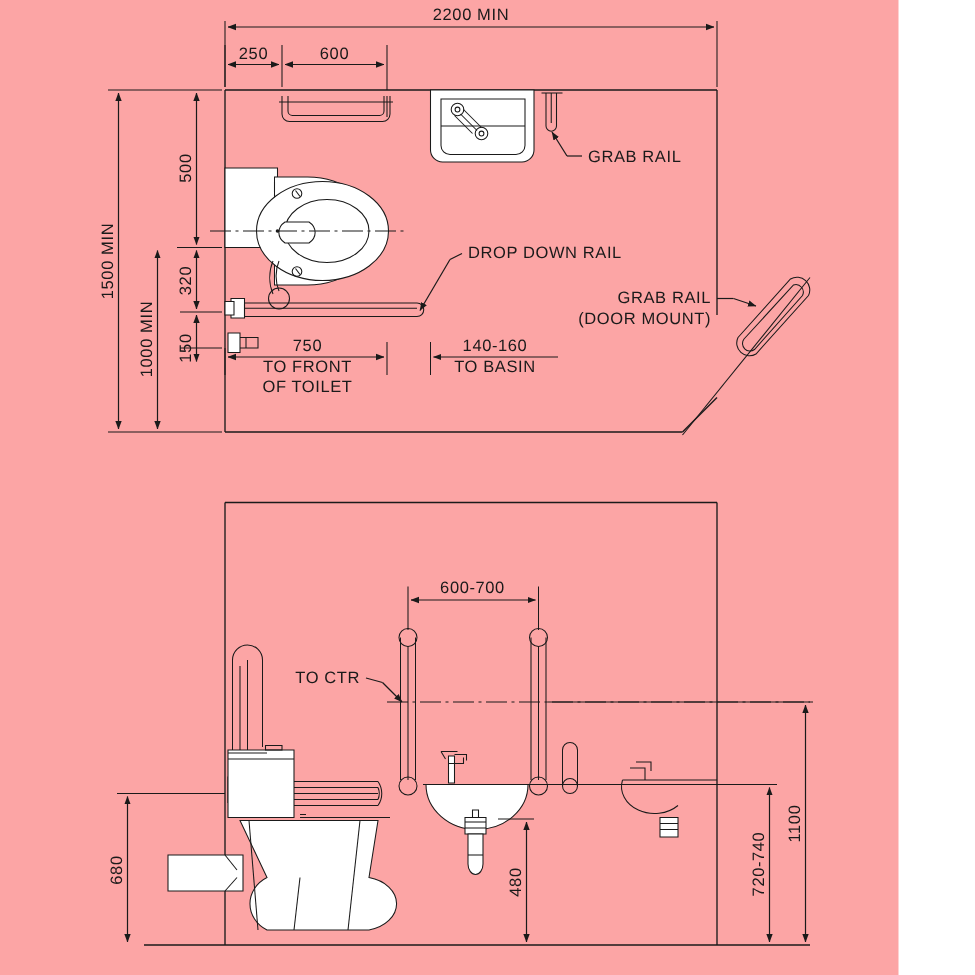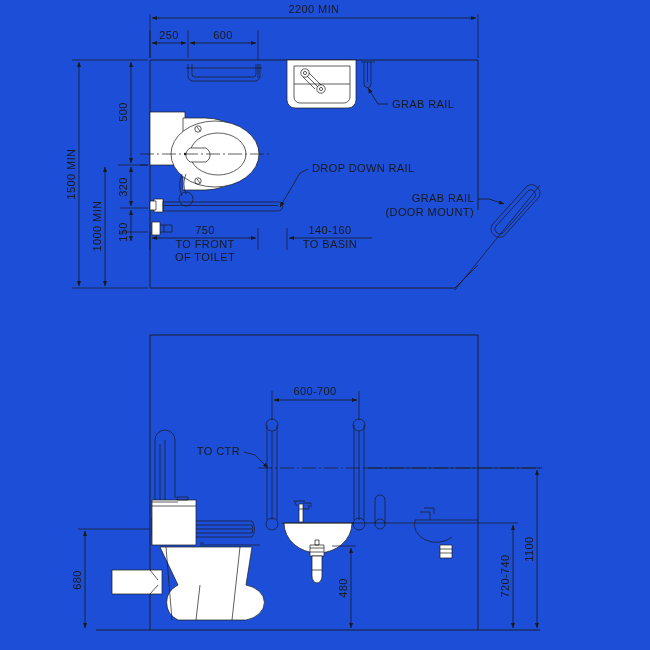--- a/index.html
+++ b/index.html
@@ -1,18 +1,18 @@
 <!DOCTYPE html>
 <html><head>
 <meta charset="utf-8">
 <style>
   html,body{margin:0;padding:0;background:#ffffff;}
   body{width:650px;height:650px;overflow:hidden;
        font-family:"Liberation Sans", sans-serif;}
-  #stage{position:relative;width:650px;height:650px;background:#1d4ed8;}
+  #stage{position:relative;width:599px;height:650px;background:#fca5a5;}
   svg{display:block;}
   .ln{stroke:#1a1a1a;fill:none;stroke-width:0.9;}
   .thin{stroke:#1a1a1a;fill:none;stroke-width:0.7;}
   .dim{stroke:#1a1a1a;fill:none;stroke-width:0.8;}
   .ext{stroke:#1a1a1a;fill:none;stroke-width:0.7;}
   .ctr{stroke:#1a1a1a;fill:none;stroke-width:0.7;
        stroke-dasharray:14 3 2 3;}
   .lead{stroke:#1a1a1a;fill:none;stroke-width:0.8;}
   .fillw{fill:#ffffff;}
   text{fill:#1a1a1a;font-family:"Liberation Sans", sans-serif;

